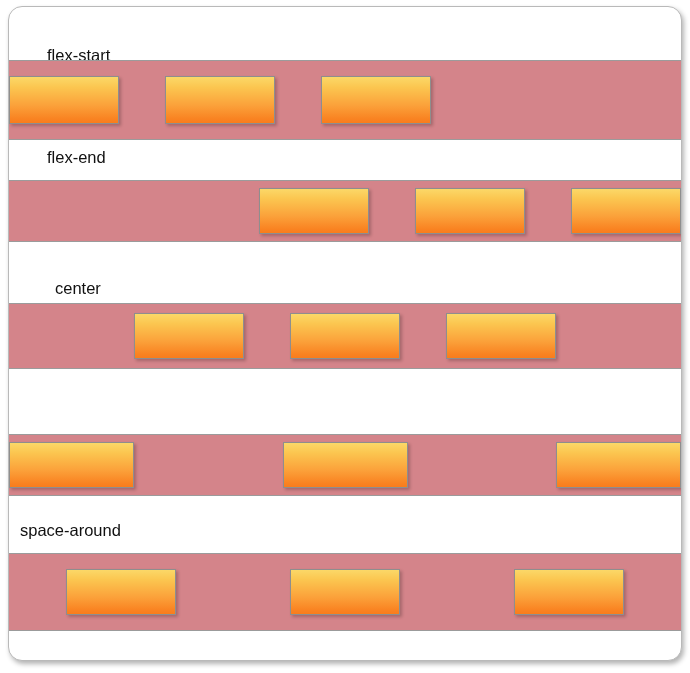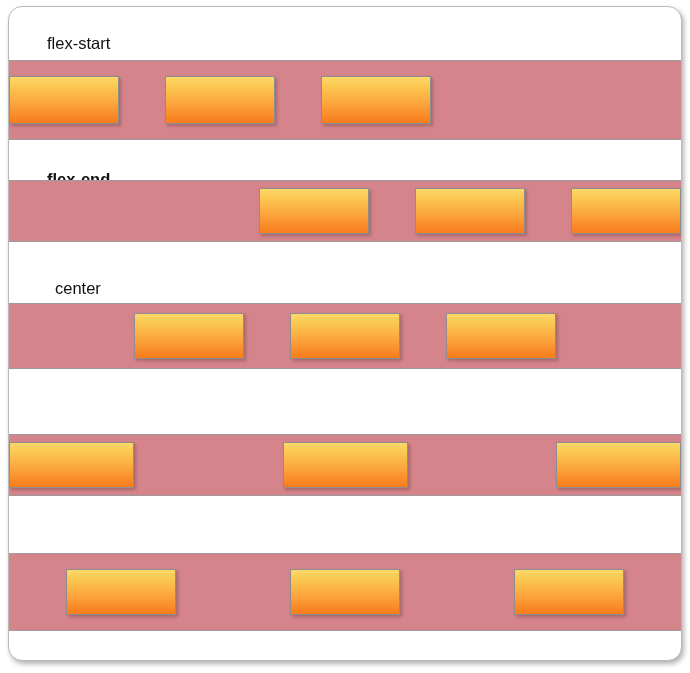--- a/index.html
+++ b/index.html
@@ -76,47 +76,50 @@
                 #f98221 92%,
                 #f97c1d 100%);
     box-shadow: 2px 2px 3px rgba(0,0,0,0.22);
     flex: none;
   }
 </style>
 </head>
 <body>
 
 <div id="demo-card">
-    <div class="demo-label" style="top: 24px; height: 24px; text-align: center;">
+    <div class="demo-label" style="top: 36px; height: 24px; text-align: center;">
       <span style="left: 38px;">flex-start</span>
     </div>
     <div class="flex-band jc-flex-start" style="top: 53px; height: 80px;">
       <div class="flex-item" style="width: 110px; height: 48px;"></div>
       <div class="flex-item" style="width: 110px; height: 48px; margin-left: 46px;"></div>
       <div class="flex-item" style="width: 110px; height: 48px; margin-left: 46px;"></div>
     </div>
-    <div class="demo-label" style="top: 160px; height: 24px; font-weight: bold;">
+    <div class="demo-label" style="top: 138px; height: 24px;">
       <span style="left: 38px;">flex-end</span>
     </div>
     <div class="flex-band jc-flex-end" style="top: 173px; height: 62px;">
       <div class="flex-item" style="width: 110px; height: 46px;"></div>
       <div class="flex-item" style="width: 110px; height: 46px; margin-left: 46px;"></div>
       <div class="flex-item" style="width: 110px; height: 46px; margin-left: 46px;"></div>
     </div>
     <div class="demo-label" style="top: 269px; height: 24px;">
       <span style="left: 46px; margin-top: 48px;">center</span>
     </div>
     <div class="flex-band jc-center" style="top: 296px; height: 66px;">
       <div class="flex-item" style="width: 110px; height: 46px;"></div>
       <div class="flex-item" style="width: 110px; height: 46px; margin-left: 46px;"></div>
       <div class="flex-item" style="width: 110px; height: 46px; margin-left: 46px;"></div>
     </div>
     <div class="flex-band jc-space-between" style="top: 427px; height: 62px;">
       <div class="flex-item" style="width: 125px; height: 46px;"></div>
       <div class="flex-item" style="width: 125px; height: 46px;"></div>
       <div class="flex-item" style="width: 125px; height: 46px;"></div>
     </div>
+    <div class="demo-label" style="top: 511px; height: 24px;">
+      <span style="left: 11px;">space-around</span>
+    </div>
     <div class="flex-band jc-space-around" style="top: 546px; height: 78px;">
       <div class="flex-item" style="width: 110px; height: 46px;"></div>
       <div class="flex-item" style="width: 110px; height: 46px;"></div>
       <div class="flex-item" style="width: 110px; height: 46px;"></div>
     </div>
   </div>
 
 </body></html>

